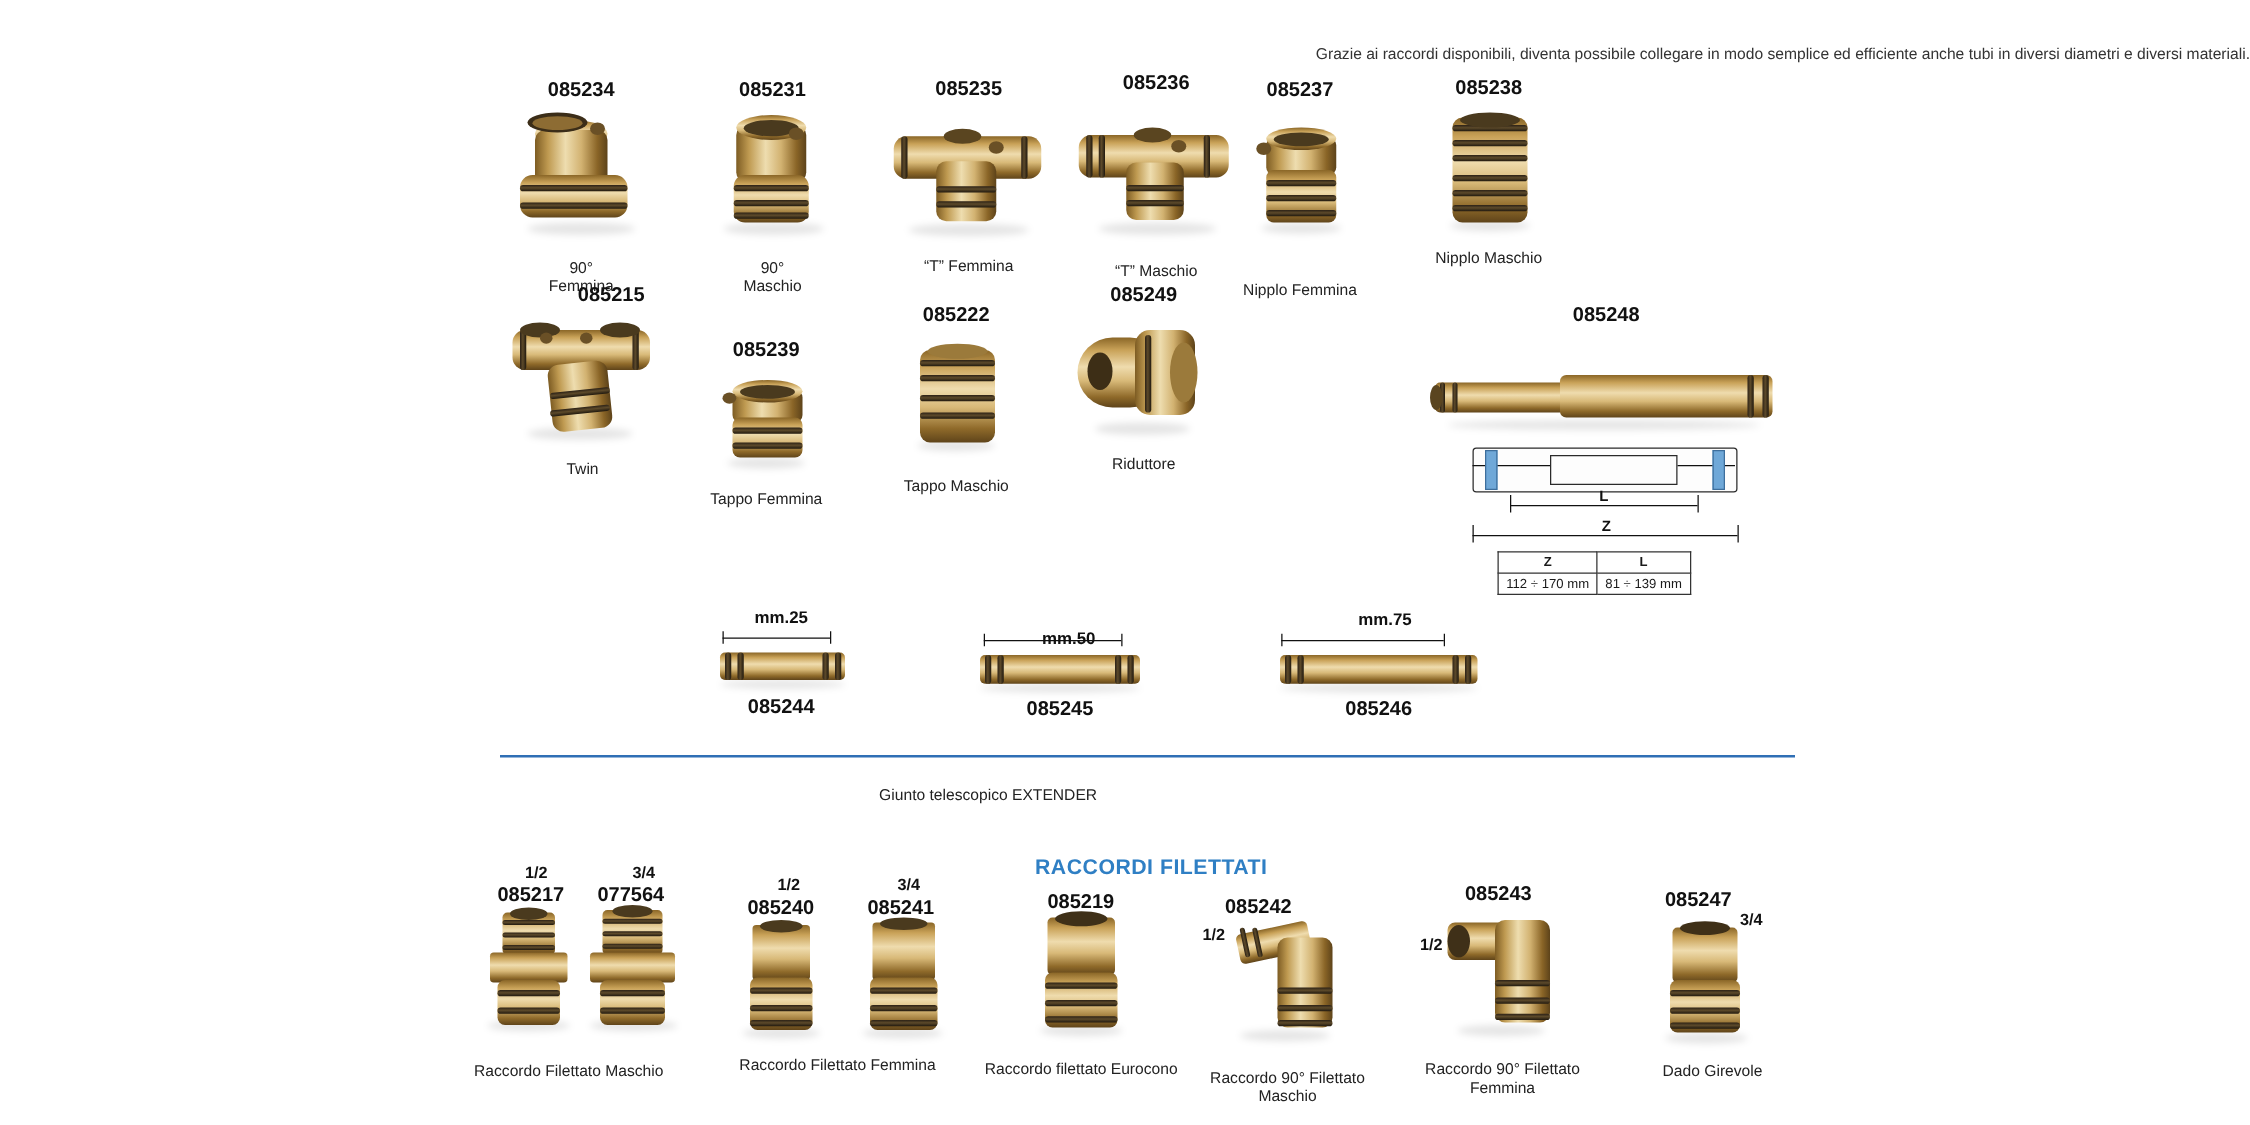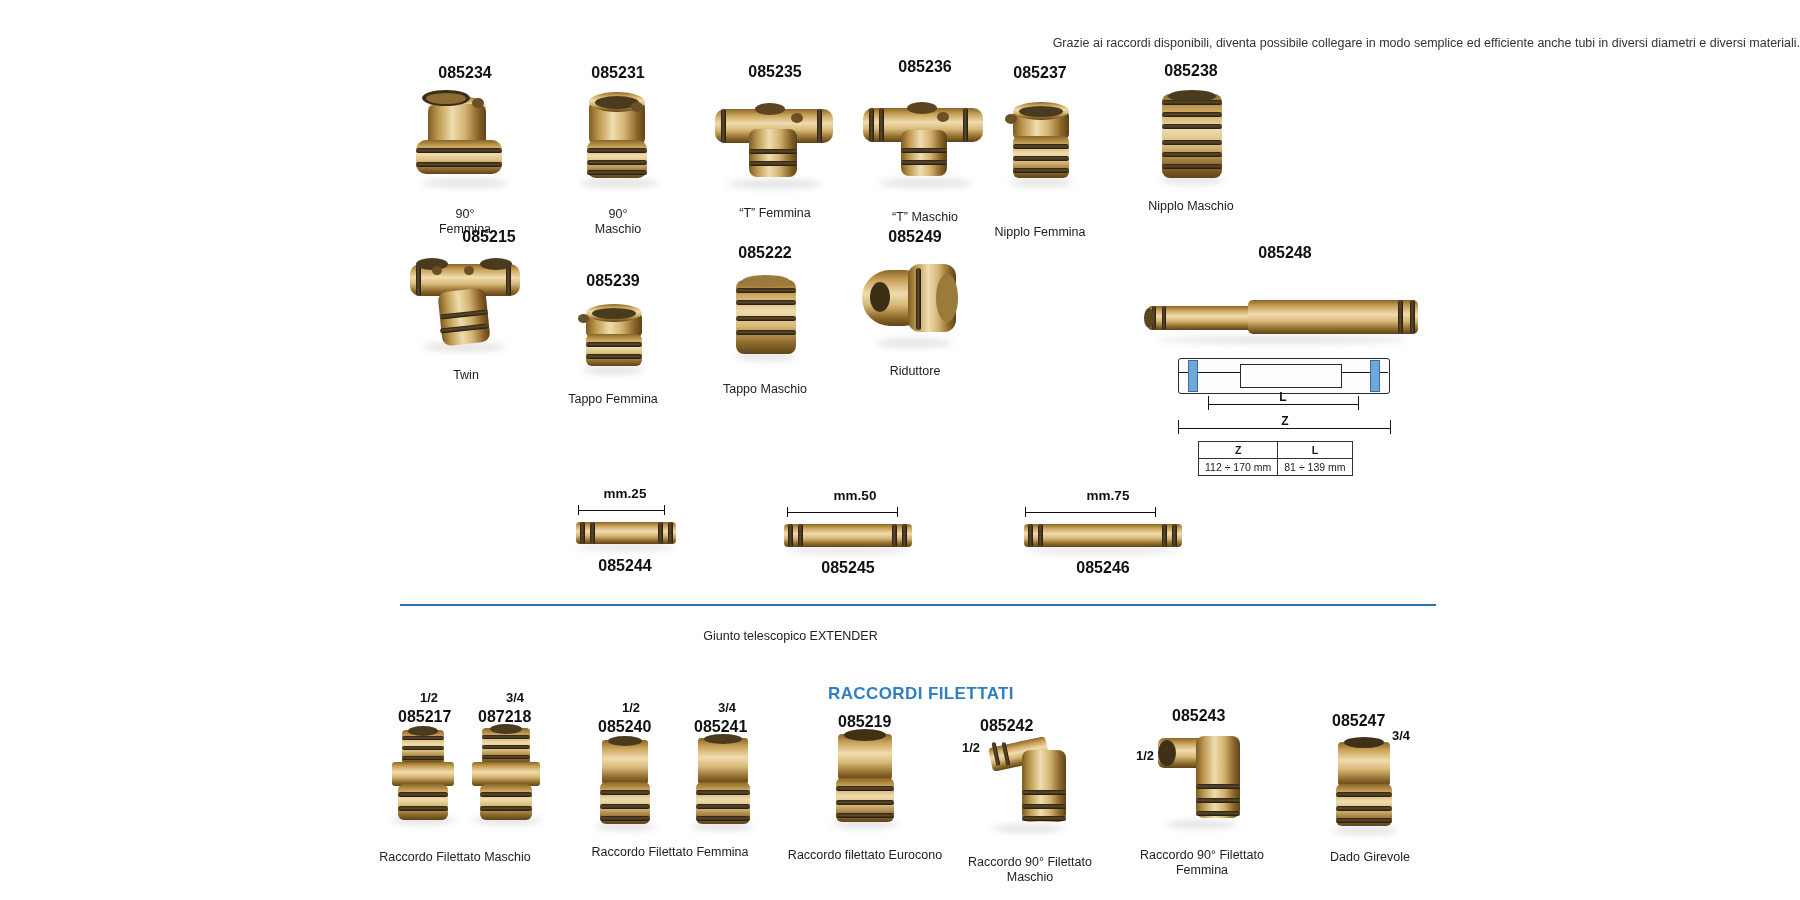--- a/index.html
+++ b/index.html
@@ -399,21 +399,21 @@
     <div class="shadow" style="left:6px;top:26px;width:100px;height:7px;"></div>
     <div class="g-horiz" style="position:absolute;left:6px;top:4px;width:100px;height:22px;border-radius:4px;"></div>
     <div class="ring-v" style="left:10px;top:4px;width:5px;height:22px;"></div>
     <div class="ring-v" style="left:20px;top:4px;width:5px;height:22px;"></div>
     <div class="ring-v" style="left:88px;top:4px;width:5px;height:22px;"></div>
     <div class="ring-v" style="left:98px;top:4px;width:5px;height:22px;"></div>
   </div>
   <div class="code" style="position:absolute;left:560px;top:557px;width:130px;text-align:center;">085244</div>
 
   <div style="position:absolute;left:790px;top:488px;width:130px;text-align:center;">
-    <div class="code" style="font-size:13.5px;">mm.50</div>
+    <div class="code" style="font-size:13.5px;margin-top:15px;">mm.50</div>
   </div>
   <div class="dim-arrow" style="left:787px;top:512px;width:110px;"></div>
   <div class="dim-tick" style="left:787px;top:507px;height:10px;"></div>
   <div class="dim-tick" style="left:897px;top:507px;height:10px;"></div>
   <div class="art" style="position:absolute;left:778px;top:520px;width:140px;height:34px;">
     <div class="shadow" style="left:6px;top:27px;width:128px;height:7px;"></div>
     <div class="g-horiz" style="position:absolute;left:6px;top:4px;width:128px;height:23px;border-radius:4px;"></div>
     <div class="ring-v" style="left:10px;top:4px;width:5px;height:23px;"></div>
     <div class="ring-v" style="left:20px;top:4px;width:5px;height:23px;"></div>
     <div class="ring-v" style="left:114px;top:4px;width:5px;height:23px;"></div>
@@ -438,21 +438,21 @@
   <div class="code" style="position:absolute;left:1038px;top:559px;width:130px;text-align:center;">085246</div>
 
   <div class="divider" style="left:400px;top:604px;width:1036px;"></div>
   <div class="center-note" style="top:629px;">Giunto telescopico EXTENDER</div>
 
   <div class="section2-title" style="left:828px;top:684px;">RACCORDI FILETTATI</div>
 
   <div class="size-label" style="left:420px;top:690px;">1/2</div>
   <div class="code" style="position:absolute;left:398px;top:708px;">085217</div>
   <div class="size-label" style="left:506px;top:690px;">3/4</div>
-  <div class="code" style="position:absolute;left:478px;top:708px;">087218</div>
+  <div class="code" style="position:absolute;left:478px;top:708px;">077564</div>
   <div class="art" style="position:absolute;left:378px;top:728px;width:90px;height:100px;">
     <div class="shadow" style="left:12px;top:88px;width:66px;height:9px;"></div>
     <div class="g-horiz" style="position:absolute;left:24px;top:2px;width:42px;height:34px;border-radius:4px;"></div>
     <div class="ring" style="left:24px;top:8px;width:42px;height:4px;"></div>
     <div class="ring" style="left:24px;top:18px;width:42px;height:4px;"></div>
     <div class="ring" style="left:24px;top:28px;width:42px;height:4px;"></div>
     <div class="g-horiz" style="position:absolute;left:14px;top:34px;width:62px;height:24px;border-radius:3px;"></div>
     <div class="g-horiz" style="position:absolute;left:20px;top:56px;width:50px;height:36px;border-radius:6px;"></div>
     <div class="ring" style="left:20px;top:64px;width:50px;height:5px;"></div>
     <div class="ring" style="left:20px;top:78px;width:50px;height:5px;"></div>

